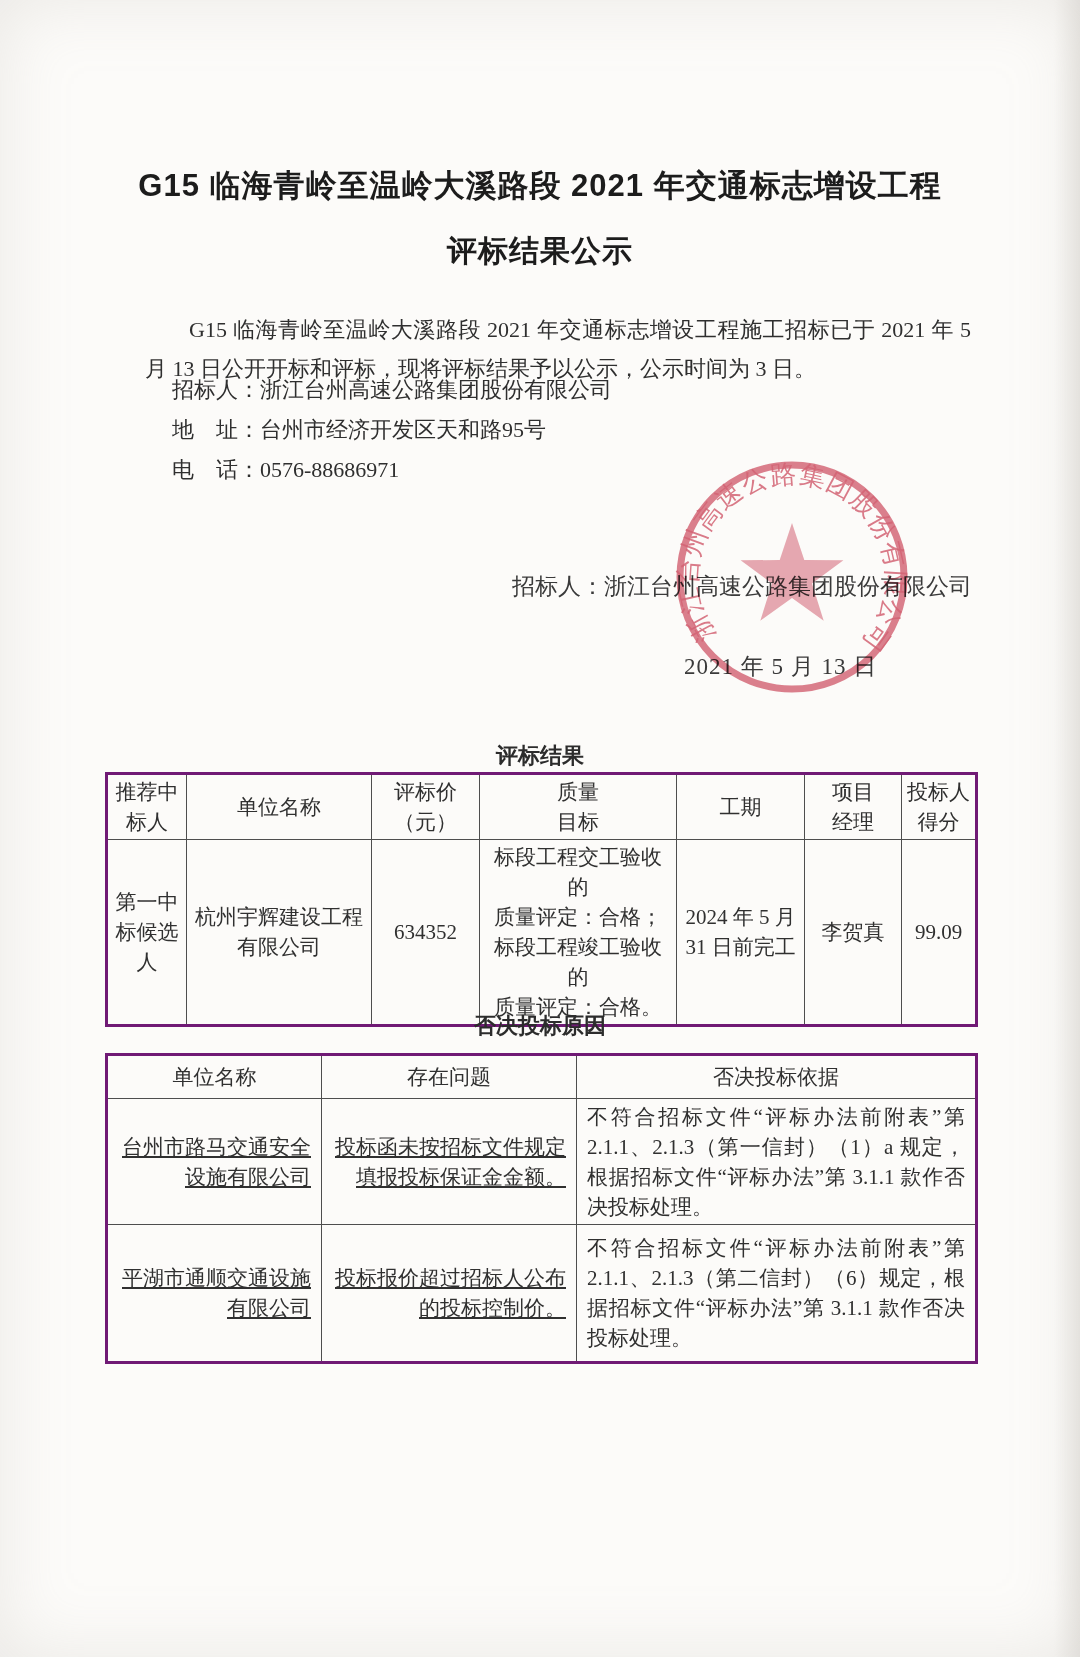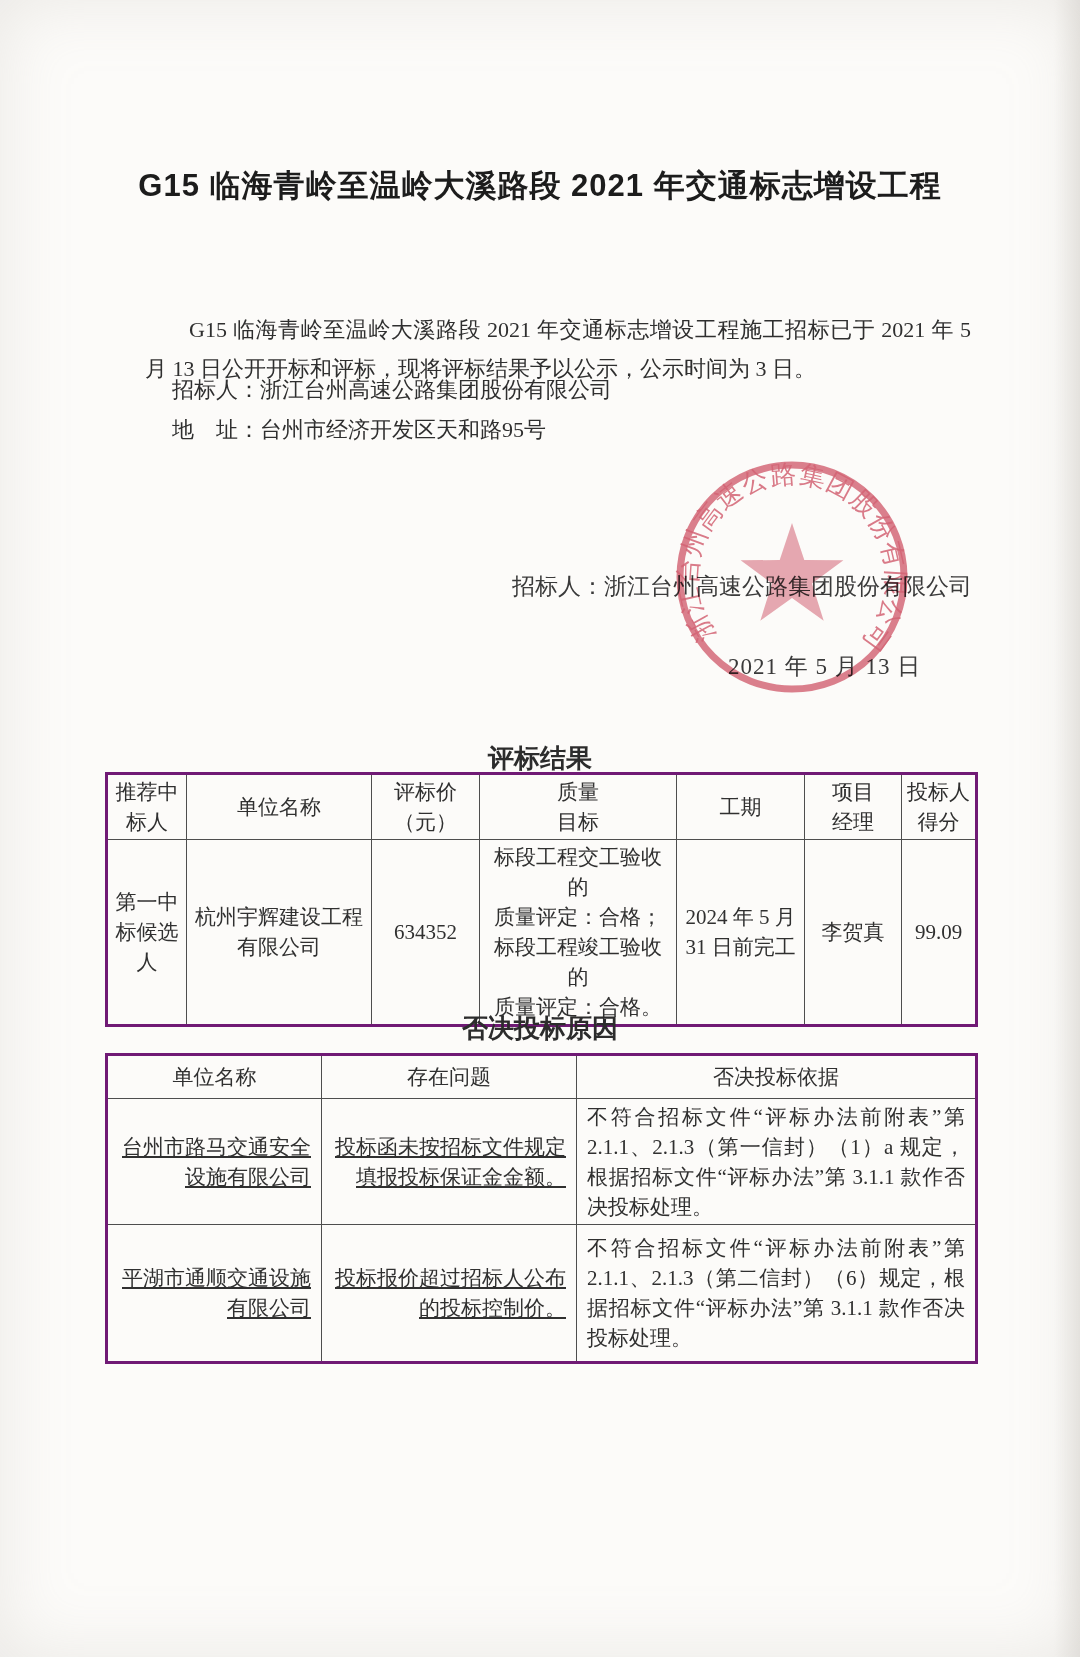--- a/index.html
+++ b/index.html
@@ -23,32 +23,32 @@
     text-align:justify; margin:16px;
   }
   .info-block { position:absolute; left:172px; top:370px; font-size:22px; }
   .info-line { height:40px; line-height:40px; }
   .info-line .lbl { letter-spacing:0; }
 
   .sig-line {
     position:absolute; left:512px; top:571px; font-size:23px; color:#3a3a3a; z-index:1;
   }
   .sig-date {
-    position:absolute; left:728px; top:651px; font-size:23px; color:#3a3a3a;
+    position:absolute; left:684px; top:651px; font-size:23px; color:#3a3a3a;
     letter-spacing:1px; z-index:1;
   }
   .stamp {
     position:absolute; left:667px; top:452px; width:250px; height:250px;
     z-index:2; opacity:.88; mix-blend-mode:multiply; pointer-events:none;
   }
   .stamp text { font-family:"Liberation Serif","DejaVu Serif",serif; }
 
   .tbl-title {
     position:absolute; left:0; width:100%; text-align:center;
-    font-size:26px; color:#2c2c2c; margin:0;
+    font-size:22px; color:#2c2c2c; margin:0;
   }
   .tbl-title.t1 { top:741px; }
   .tbl-title.t2 { top:1011px; }
 
   table.sheet {
     position:absolute; left:105px; width:870px;
     border-collapse:collapse; table-layout:fixed;
     font-size:21px; color:#303030;
     border:3px solid #701a75;
   }
@@ -74,29 +74,33 @@
     background:linear-gradient(to right, rgba(190,185,178,0), rgba(190,185,178,.28));
     pointer-events:none;
   }
 </style>
 </head>
 <body>
 
 <div class="page">
 
   <h1 class="doc-title line1">G15 临海青岭至温岭大溪路段 2021 年交通标志增设工程</h1>
+  <h1 class="doc-title line2">评标结果公示</h1>
 
   <p class="intro">G15 临海青岭至温岭大溪路段 2021 年交通标志增设工程施工招标已于 2021 年 5 月 13 日公开开标和评标，现将评标结果予以公示，公示时间为 3 日。</p>
 
   <div class="info-block">
     <div class="info-line">
       <span class="lbl">招标人：</span><span>浙江台州高速公路集团股份有限公司</span>
     </div>
     <div class="info-line">
       <span class="lbl">地　址：</span><span>台州市经济开发区天和路95号</span>
+    </div>
+    <div class="info-line">
+      <span class="lbl">电　话：</span><span>0576-88686971</span>
     </div>
   </div>
 
   <div class="sig-line">招标人：浙江台州高速公路集团股份有限公司</div>
   <div class="sig-date">2021 年 5 月 13 日</div>
 
   <svg class="stamp" viewBox="-125 -125 250 250" aria-hidden="true">
     <defs>
       <path id="ringArc" d="M -76 58 A 95 95 0 1 1 76 58" fill="none"></path>
     </defs>

